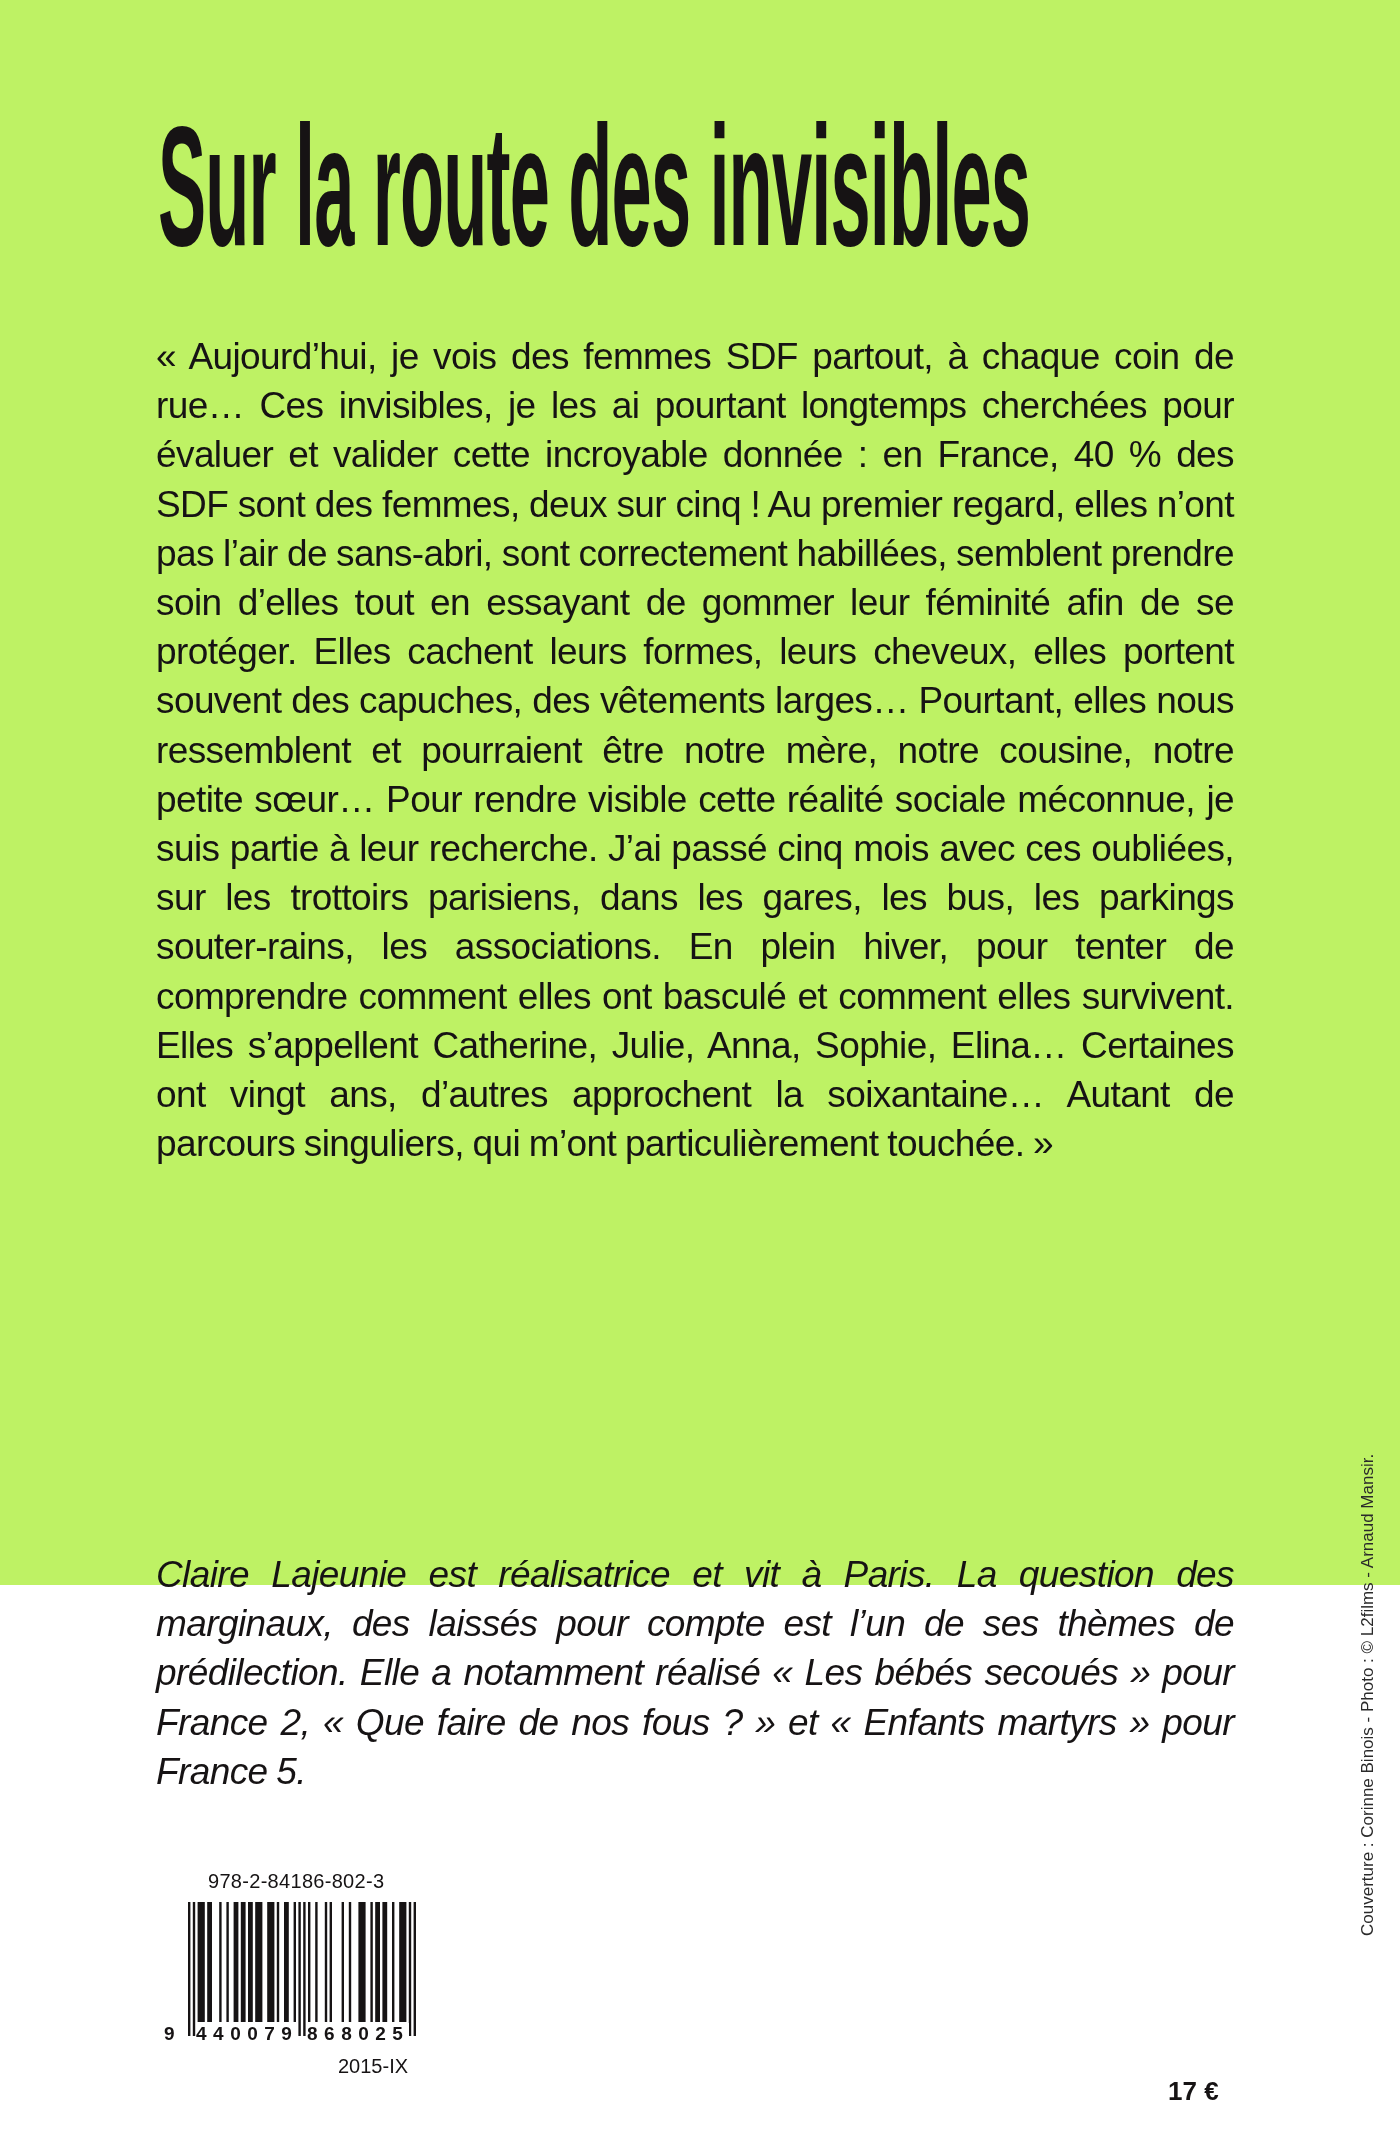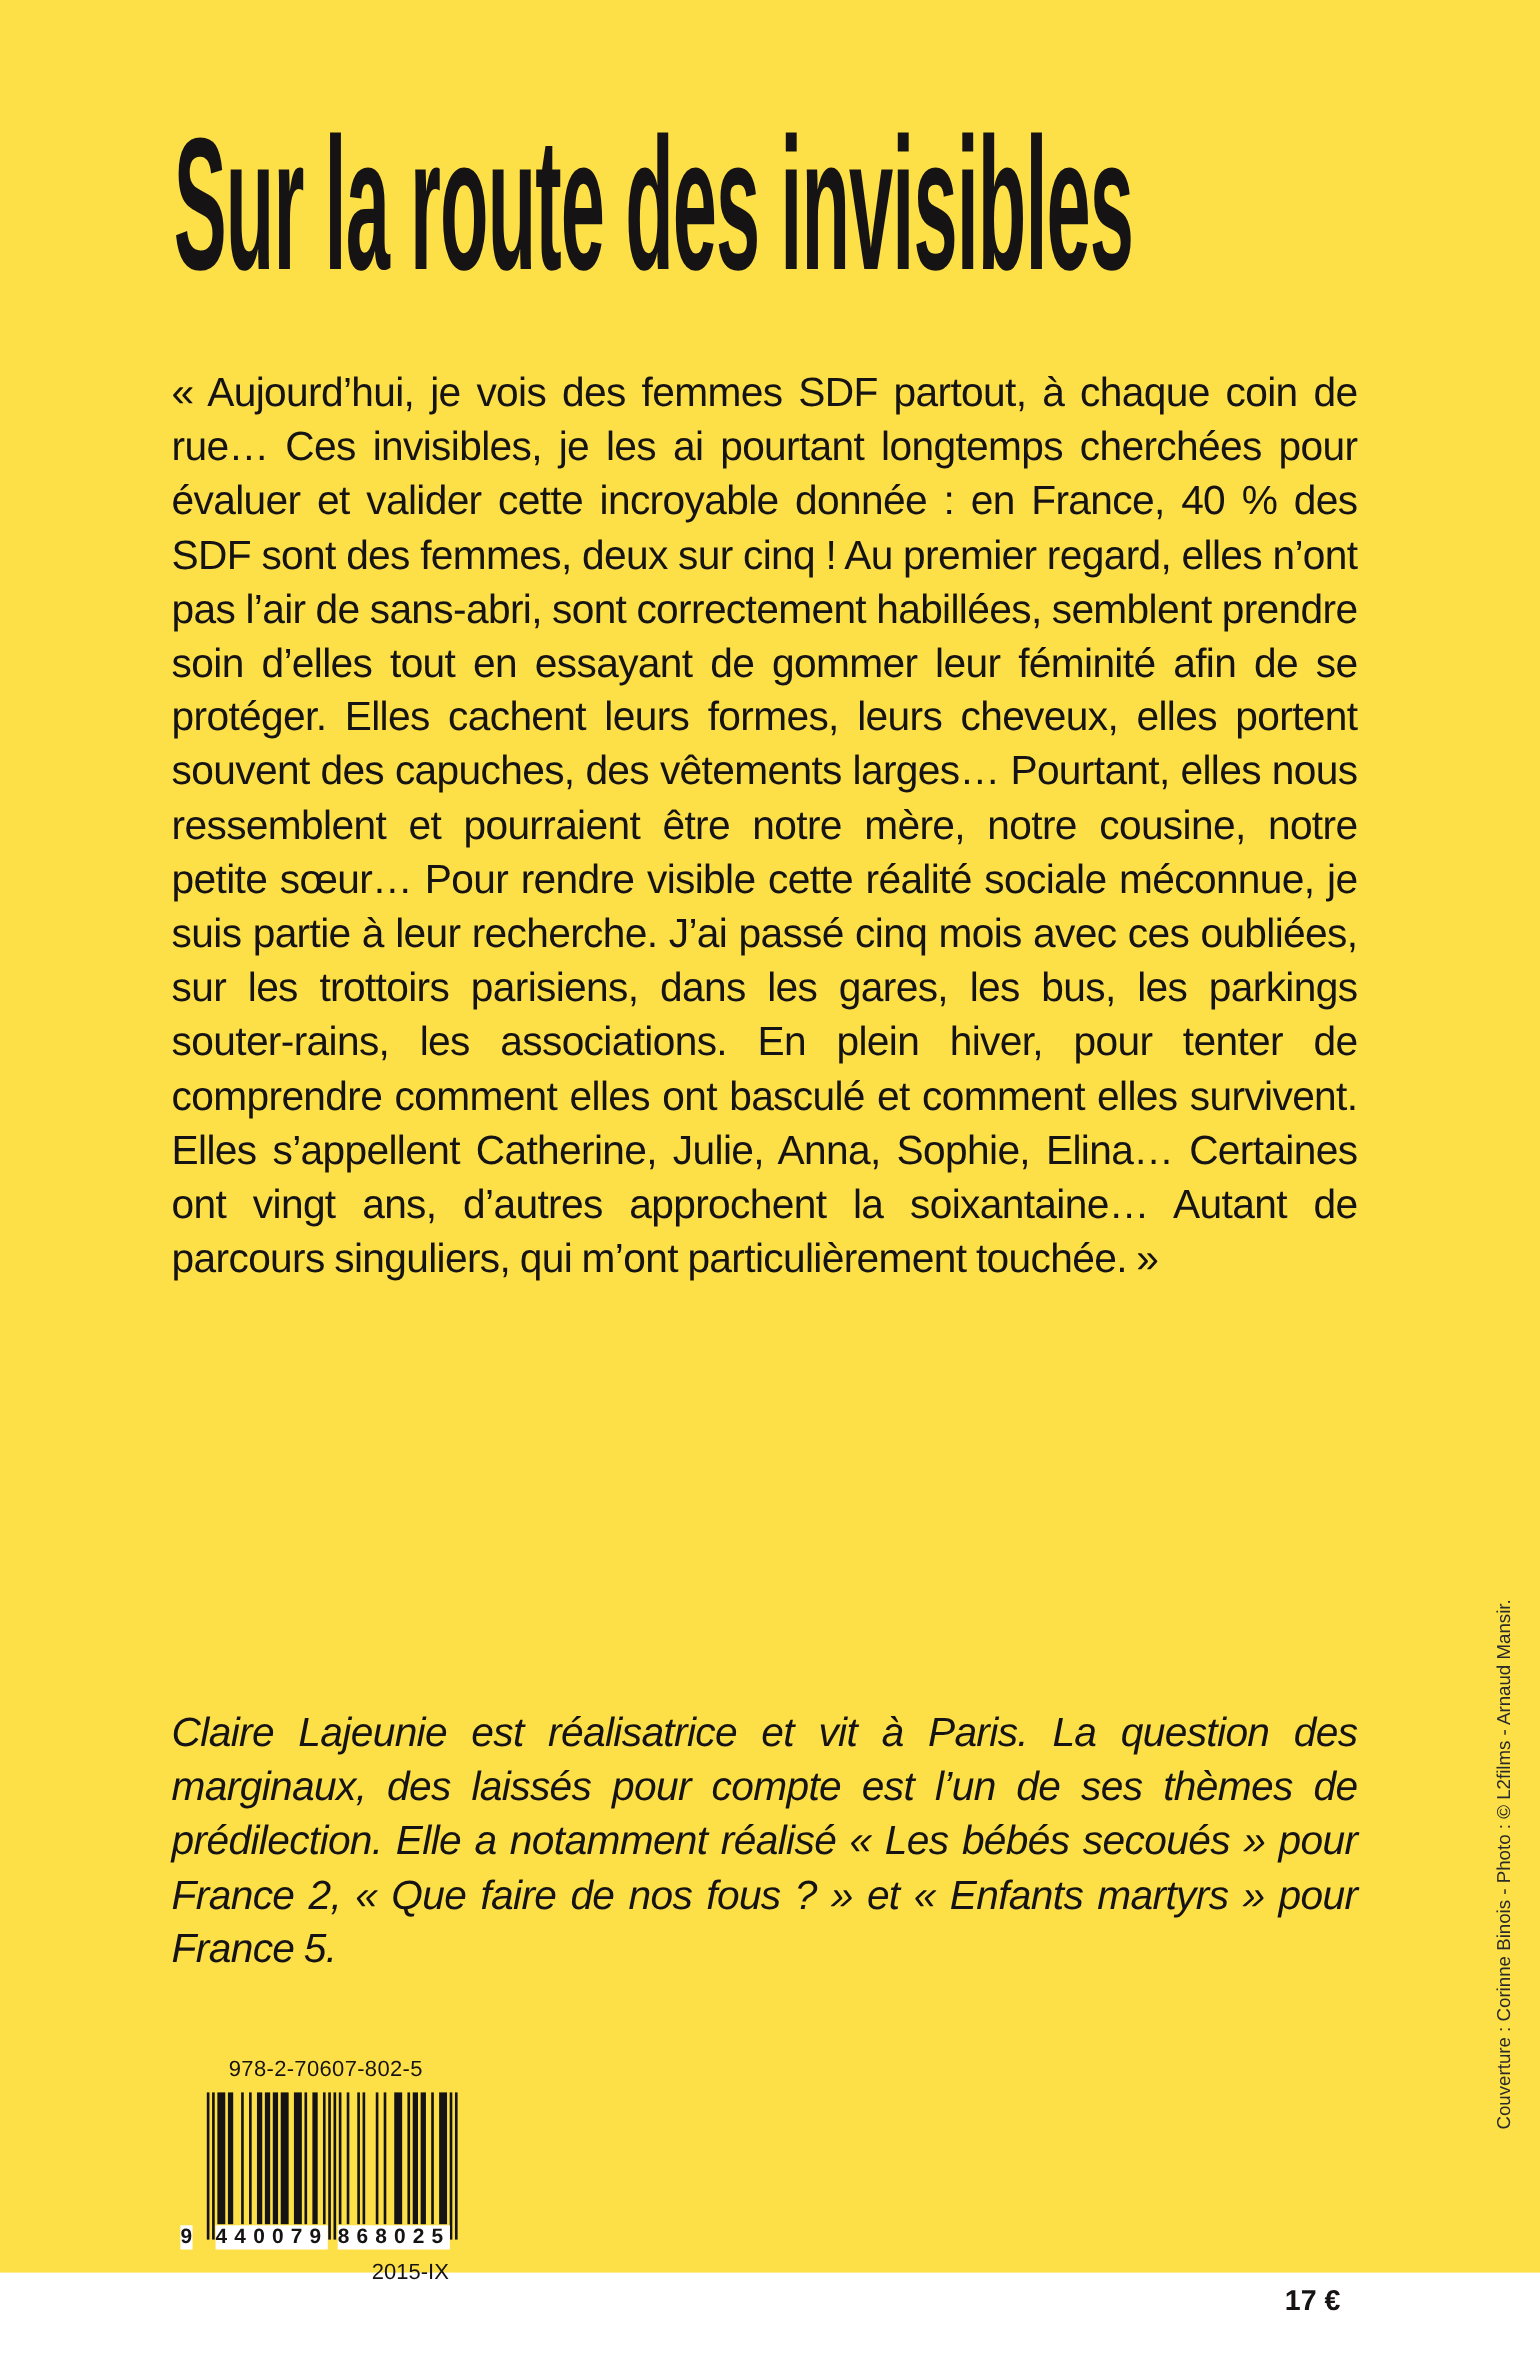--- a/index.html
+++ b/index.html
@@ -11,22 +11,22 @@
       width: 1400px;
       height: 2154px;
       position: relative;
       overflow: hidden;
       color: #161314;
       font-family: "Liberation Sans", sans-serif;
     }
     .cover {
       position: absolute;
       left: 0; top: 0;
-      width: 1400px; height: 2066px;
-      background: #fde047;
+      width: 1400px; height: 1585px;
+      background: #bef264;
     }
     .title {
       position: absolute;
       left: 158px;
       top: 100px;
       width: 1090px;
       height: 170px;
       margin: 0;
       overflow: visible;
     }
@@ -127,21 +127,21 @@
 
   <h1 class="title">
     <span>Sur la route des invisibles</span>
   </h1>
 
   <p class="text-block quote">« Aujourd’hui, je vois des femmes SDF partout, à chaque coin de rue… Ces invisibles, je les ai pourtant longtemps cherchées pour évaluer et valider cette incroyable donnée : en France, 40 % des SDF sont des femmes, deux sur cinq ! Au premier regard, elles n’ont pas l’air de sans-abri, sont correctement habillées, semblent prendre soin d’elles tout en essayant de gommer leur féminité afin de se protéger. Elles cachent leurs formes, leurs cheveux, elles portent souvent des capuches, des vêtements larges… Pourtant, elles nous ressemblent et pourraient être notre mère, notre cousine, notre petite sœur… Pour rendre visible cette réalité sociale méconnue, je suis partie à leur recherche. J’ai passé cinq mois avec ces oubliées, sur les trottoirs parisiens, dans les gares, les bus, les parkings souter-rains, les associations. En plein hiver, pour tenter de comprendre comment elles ont basculé et comment elles survivent. Elles s’appellent Catherine, Julie, Anna, Sophie, Elina… Certaines ont vingt ans, d’autres approchent la soixantaine… Autant de parcours singuliers, qui m’ont particulièrement touchée. »</p>
 
 
   <p class="text-block bio">Claire Lajeunie est réalisatrice et vit à Paris. La question des marginaux, des laissés pour compte est l’un de ses thèmes de prédilection. Elle a notamment réalisé « Les bébés secoués » pour France 2, « Que faire de nos fous ? » et « Enfants martyrs » pour France 5.</p>
 
-  <div class="isbn-label">978-2-70607-802-5</div>
+  <div class="isbn-label">978-2-84186-802-3</div>
 
   <svg class="barcode" viewBox="0 0 262 144" preserveAspectRatio="none">
     <g id="bars" fill="#161314">
         <rect x="24" y="0" width="2.4" height="134"></rect>
         <rect x="28.8" y="0" width="2.4" height="134"></rect>
         <rect x="33.6" y="0" width="7.199999999999999" height="120"></rect>
         <rect x="43.2" y="0" width="4.8" height="120"></rect>
         <rect x="55.2" y="0" width="2.4" height="120"></rect>
         <rect x="62.4" y="0" width="2.4" height="120"></rect>
         <rect x="69.6" y="0" width="4.8" height="120"></rect>

